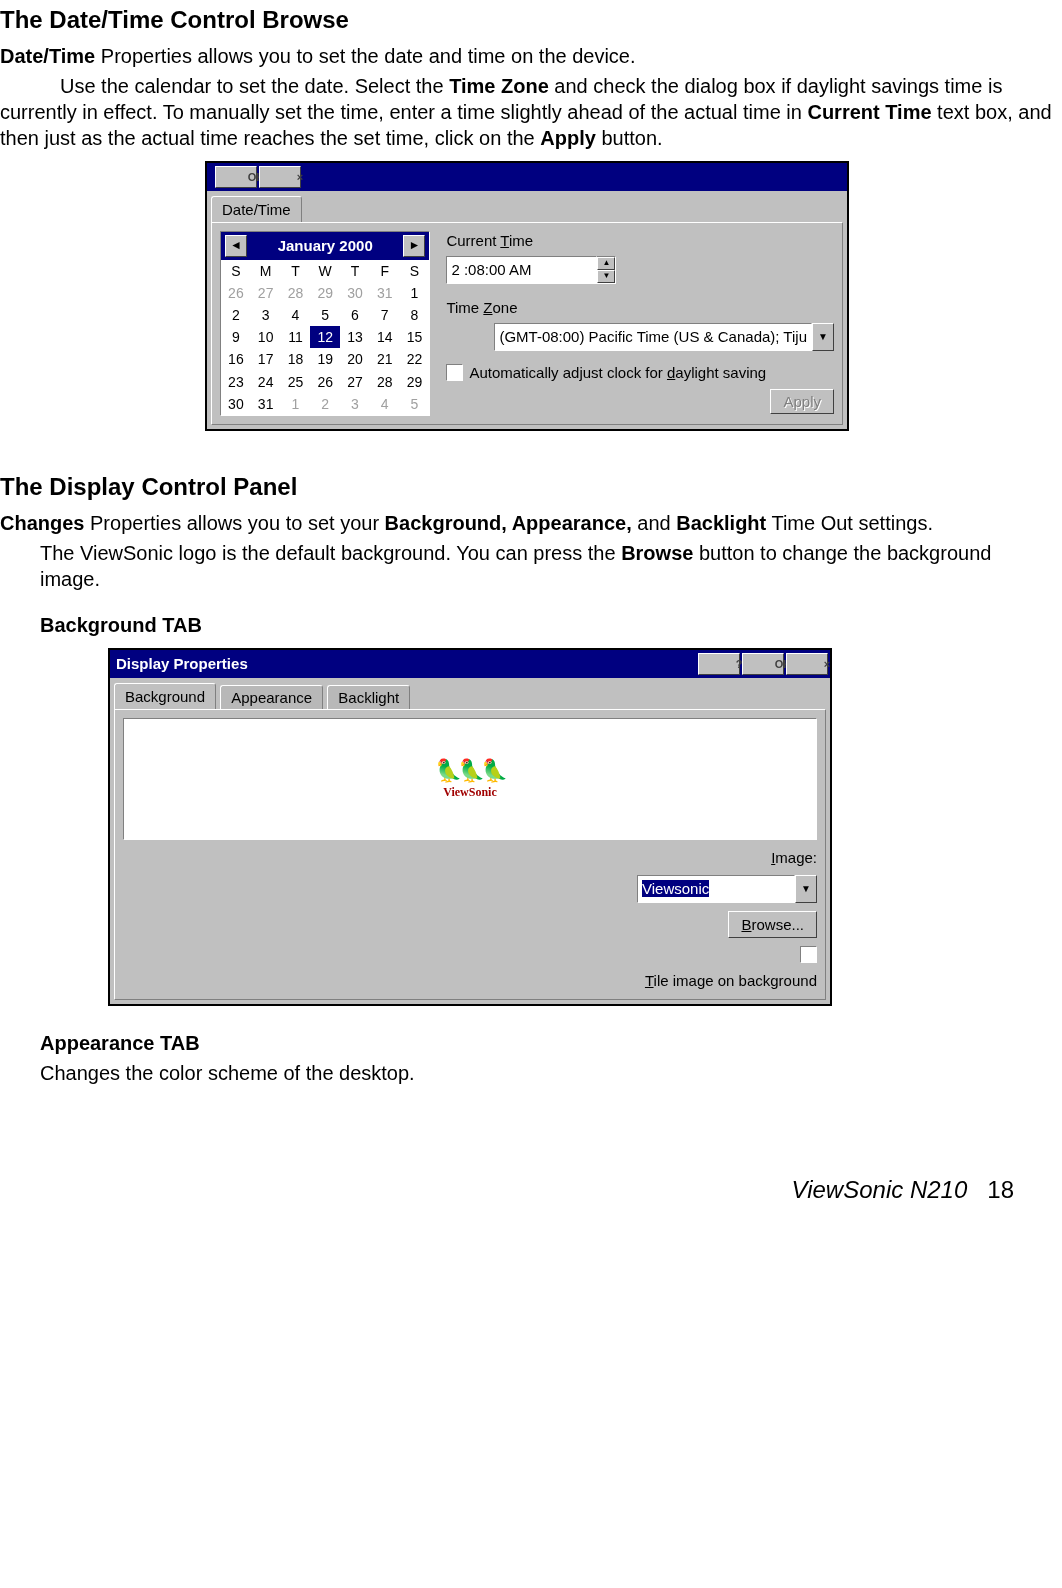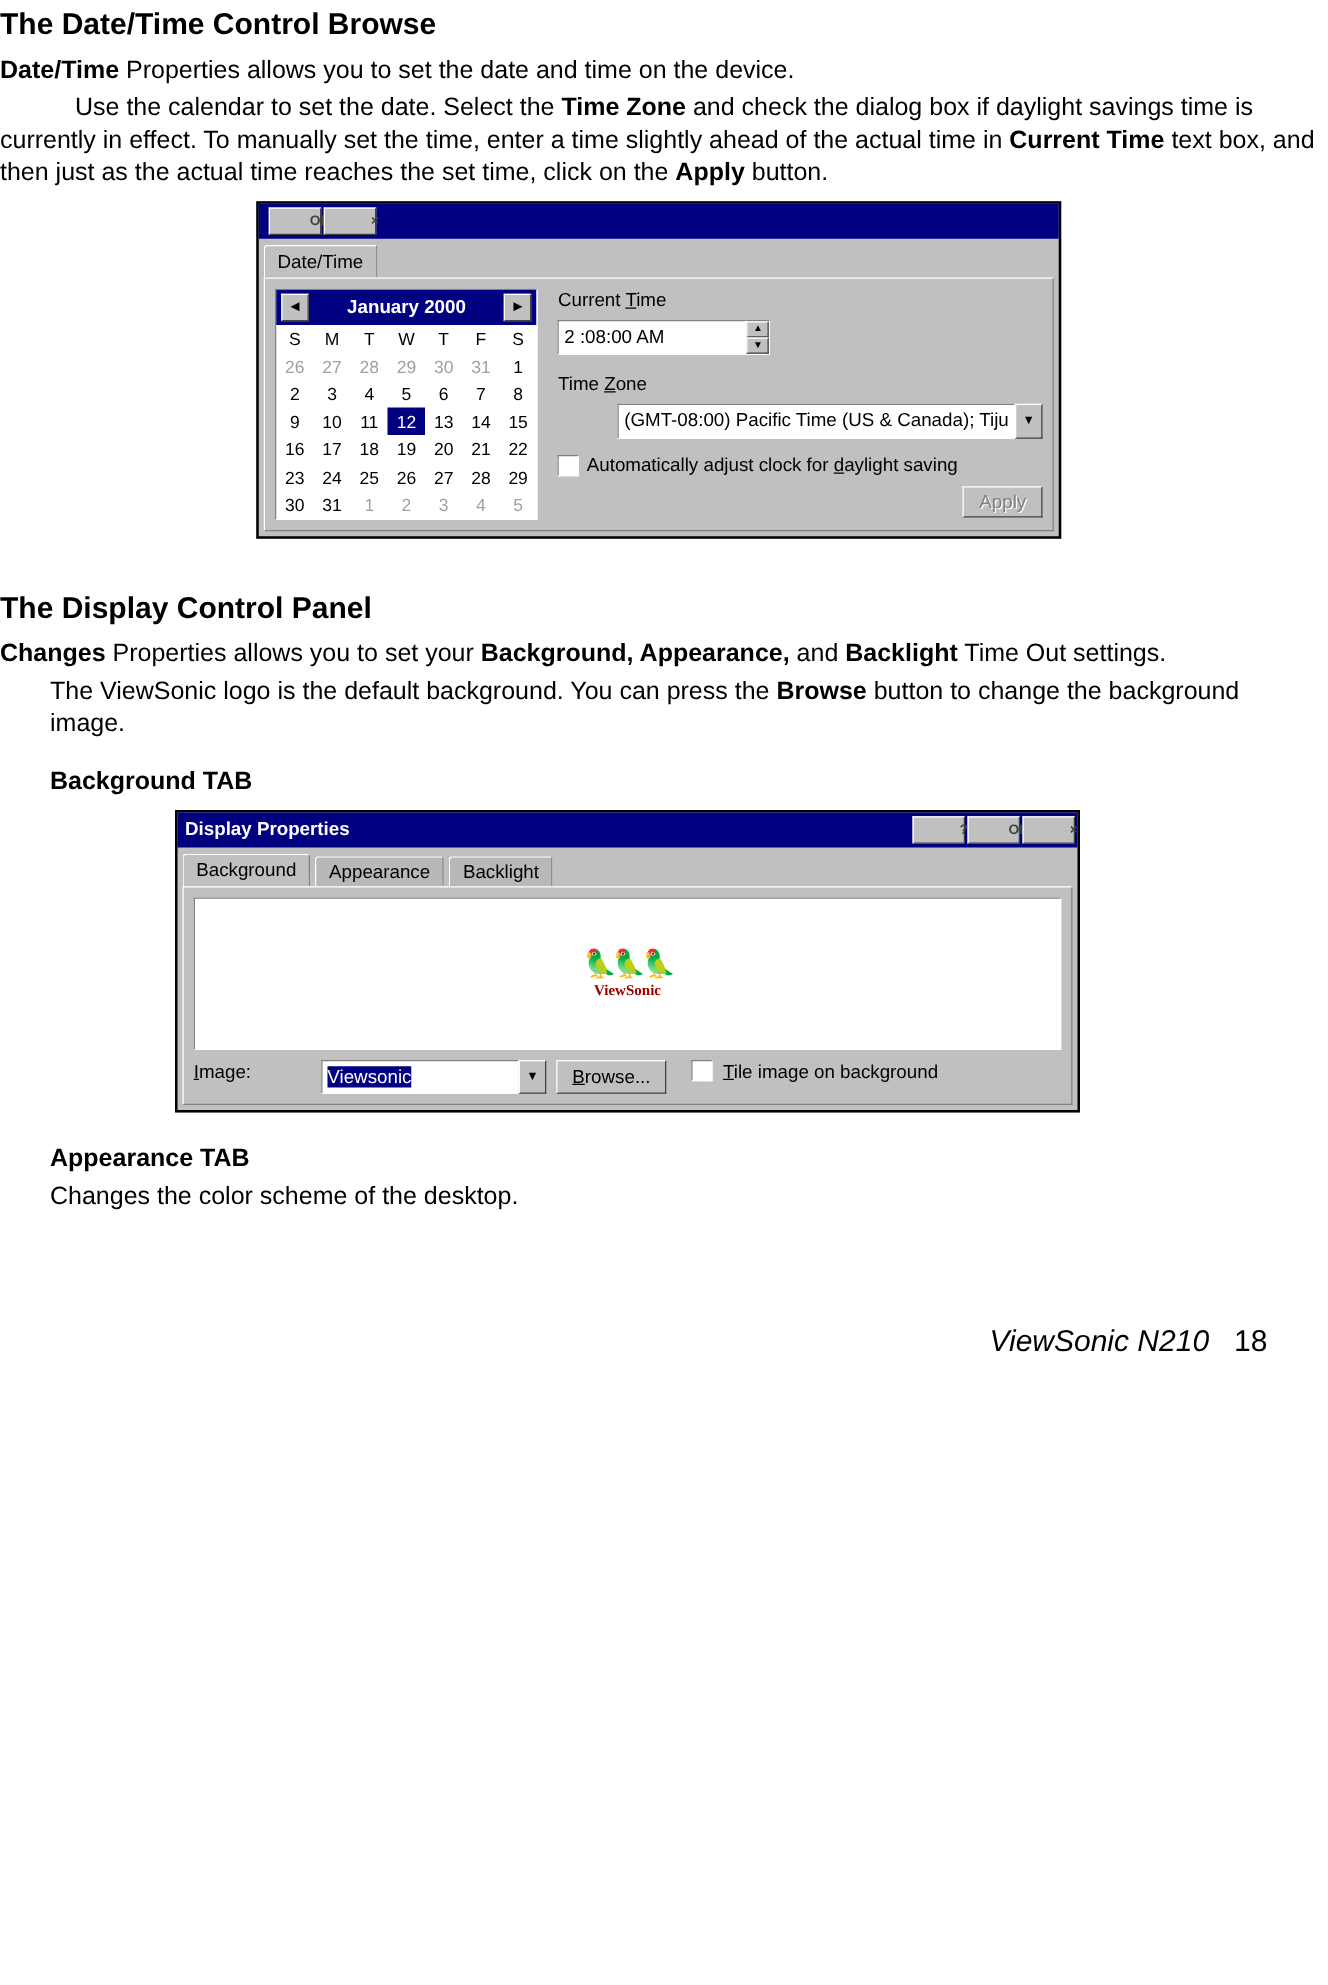--- a/index.html
+++ b/index.html
@@ -163,21 +163,21 @@
     background:#fff;
     border-top:1px solid #808080; border-left:1px solid #808080;
     border-right:1px solid #fff; border-bottom:1px solid #fff;
     height:120px;
     display:flex; align-items:center; justify-content:center;
     position:relative;
   }
   .viewsonic-logo { text-align:center; }
   .birds { font-size:22px; letter-spacing:-4px;}
   .vs-text { font-family: serif; font-weight:bold; font-size:12px; color:#a00000;}
-  .display-bottom-row { display:flex; align-items:flex-start; gap:8px; margin-top:8px;}
+  .display-bottom-row { display:flex; align-items:flex-end; gap:8px; margin-top:8px;flex-direction:column;}
   .display-bottom-row .ce-combo { width:180px; }
   .sel-text { background:#000080; color:#fff; }
 
   .footer { text-align:right; font-style:italic; margin-top:88px; padding-right:40px; font-size:24px;}
   .footer .pn { font-style:normal;}
 </style>
 </head>
 <body>
 
 <h2>The Date/Time Control Browse</h2>
@@ -318,21 +318,21 @@
 <div class="para">
   <span class="b">Changes</span><span> Properties allows you to set your </span><span class="b">Background, Appearance,</span><span> and </span><span class="b">Backlight</span><span> Time Out settings.</span>
 </div>
 
 <div class="section-indent">
   <div class="para">
     <span>The ViewSonic logo is the default background. You can press the </span><span class="b">Browse</span><span> button to change the background image.</span>
   </div>
   <div class="para b" style="margin-top:20px;">Background TAB</div>
 
-  <div class="ce-dialog" style="width:720px; margin-left:100px;">
+  <div class="ce-dialog" style="width:720px; margin-left:68px;">
     <div class="ce-titlebar">
       <span class="title">Display Properties</span>
       <div class="ce-tb-btn">?</div>
       <div class="ce-tb-btn ok">OK</div>
       <div class="ce-tb-btn">×</div>
     </div>
     <div class="ce-tabs-row">
       <span class="ce-tab">Background</span>
       <span class="ce-tab inactive">Appearance</span>
       <span class="ce-tab inactive">Backlight</span>

